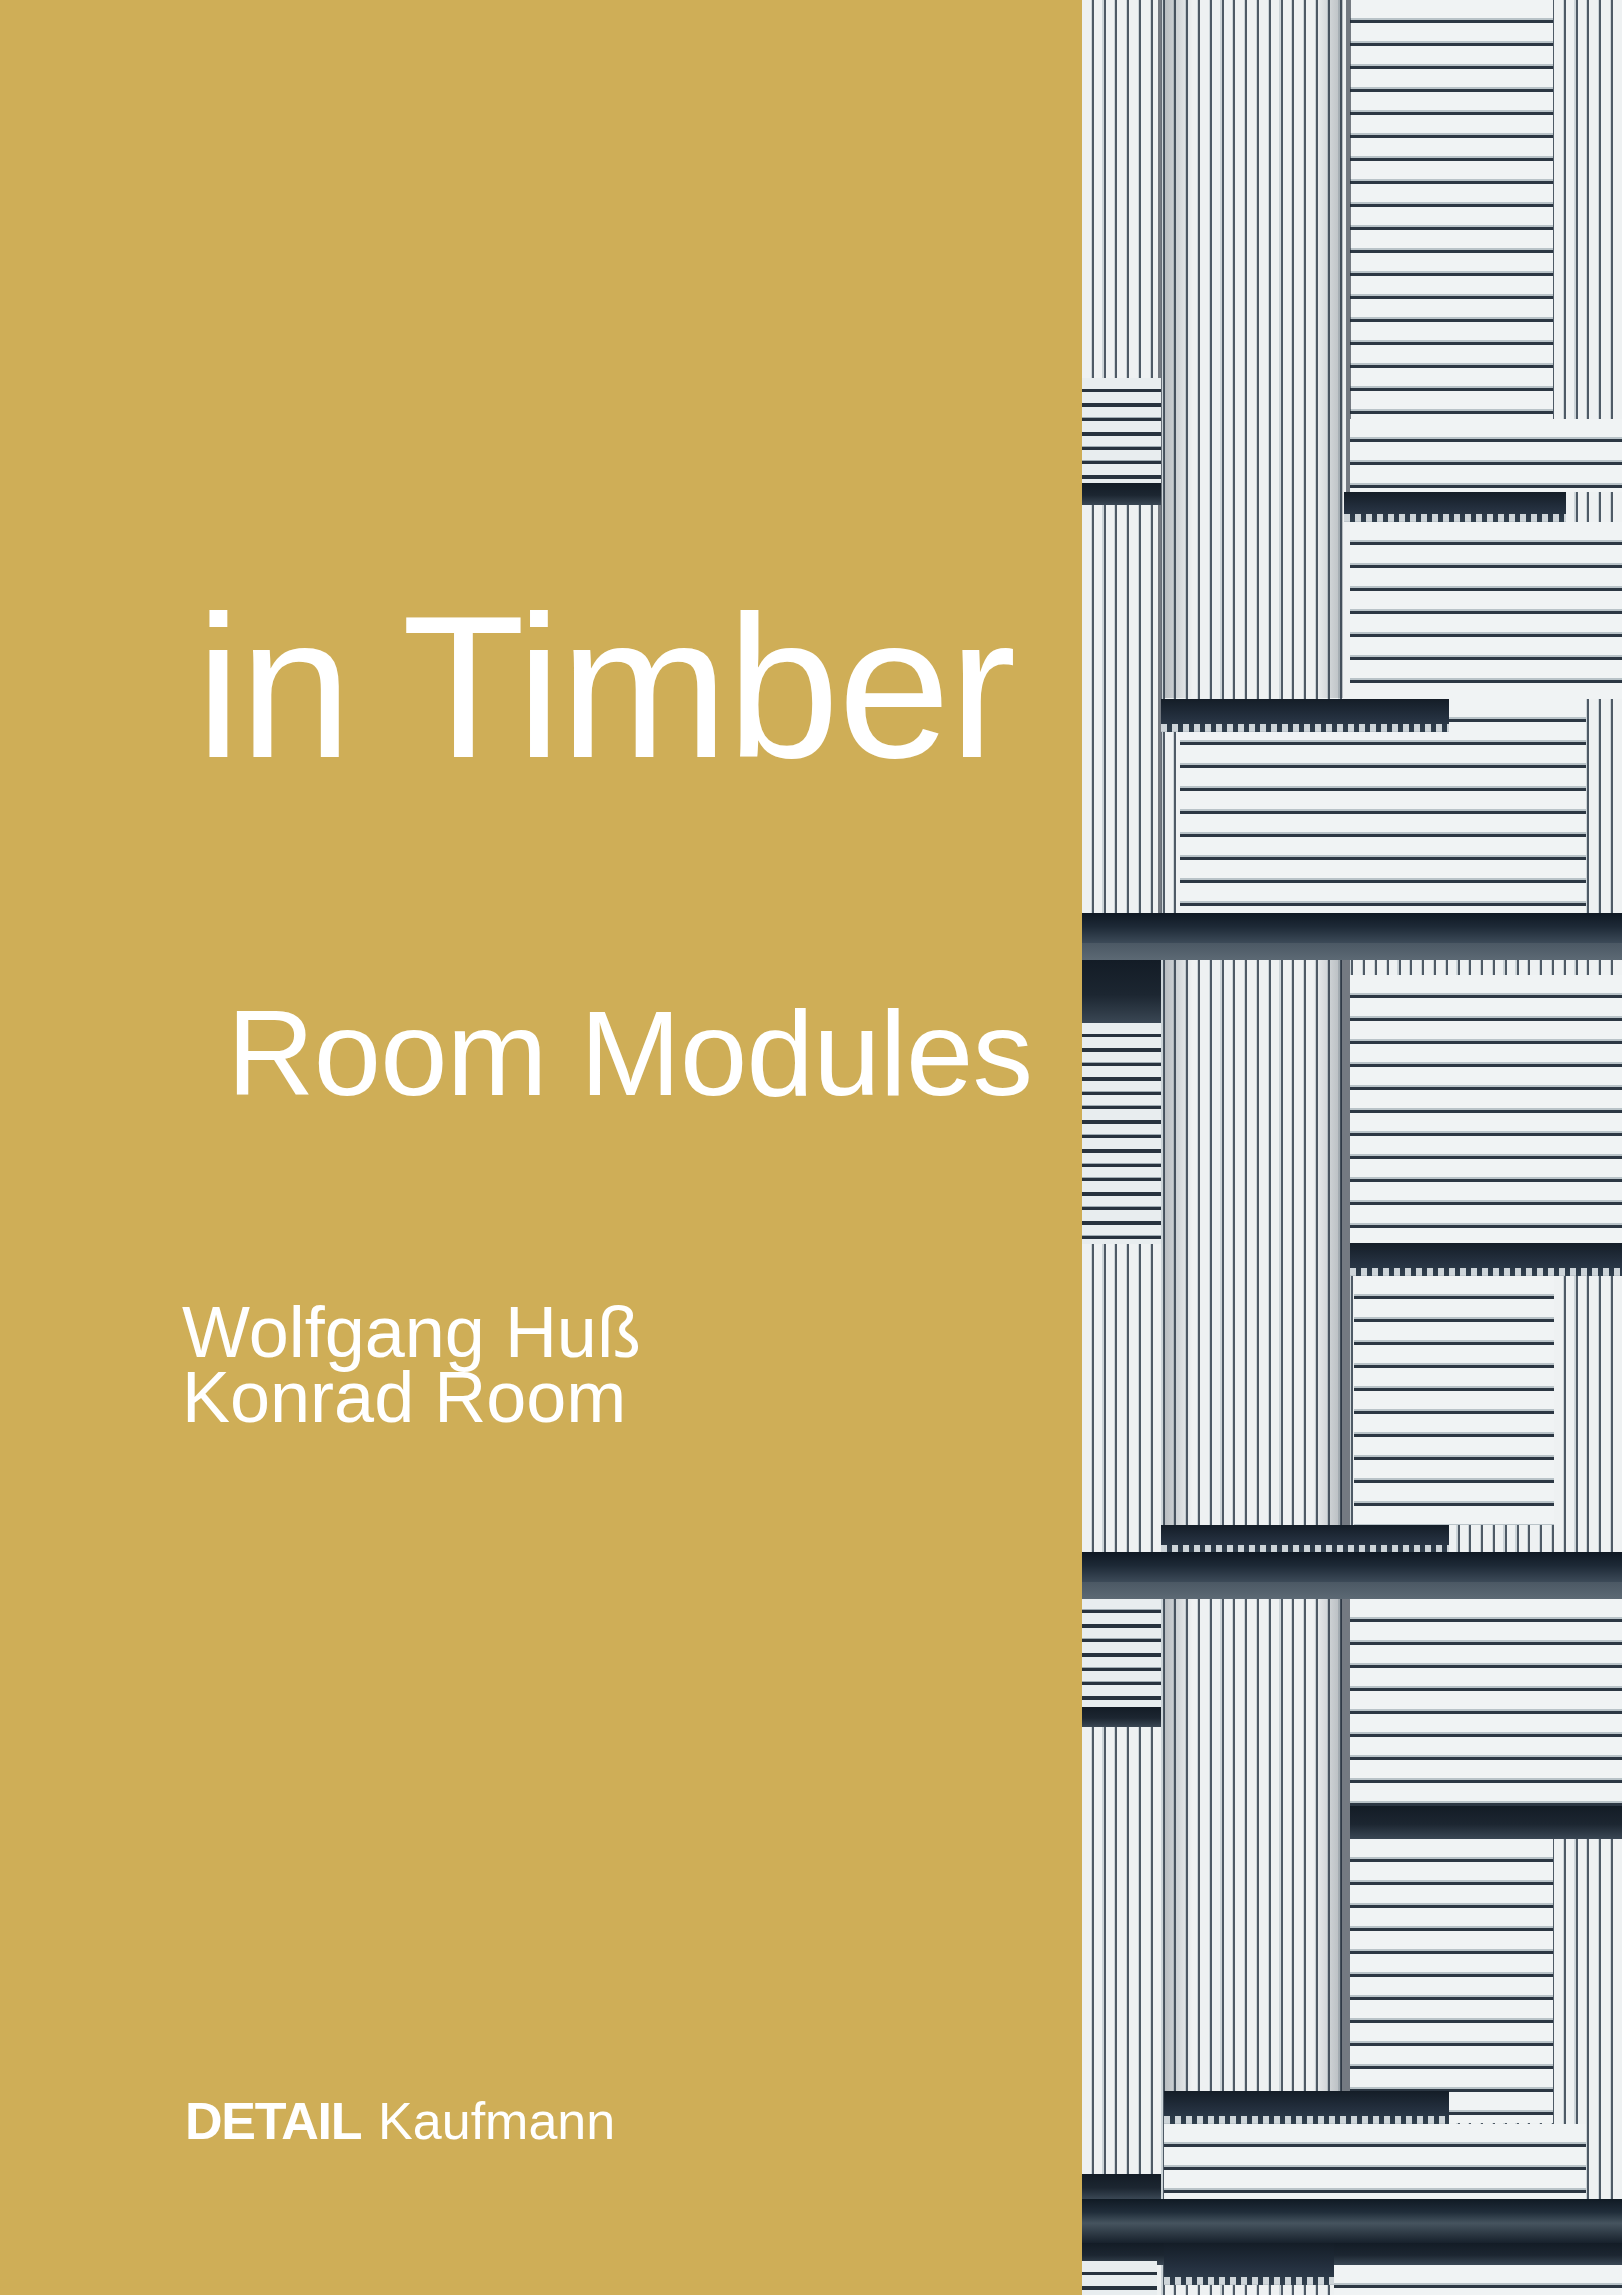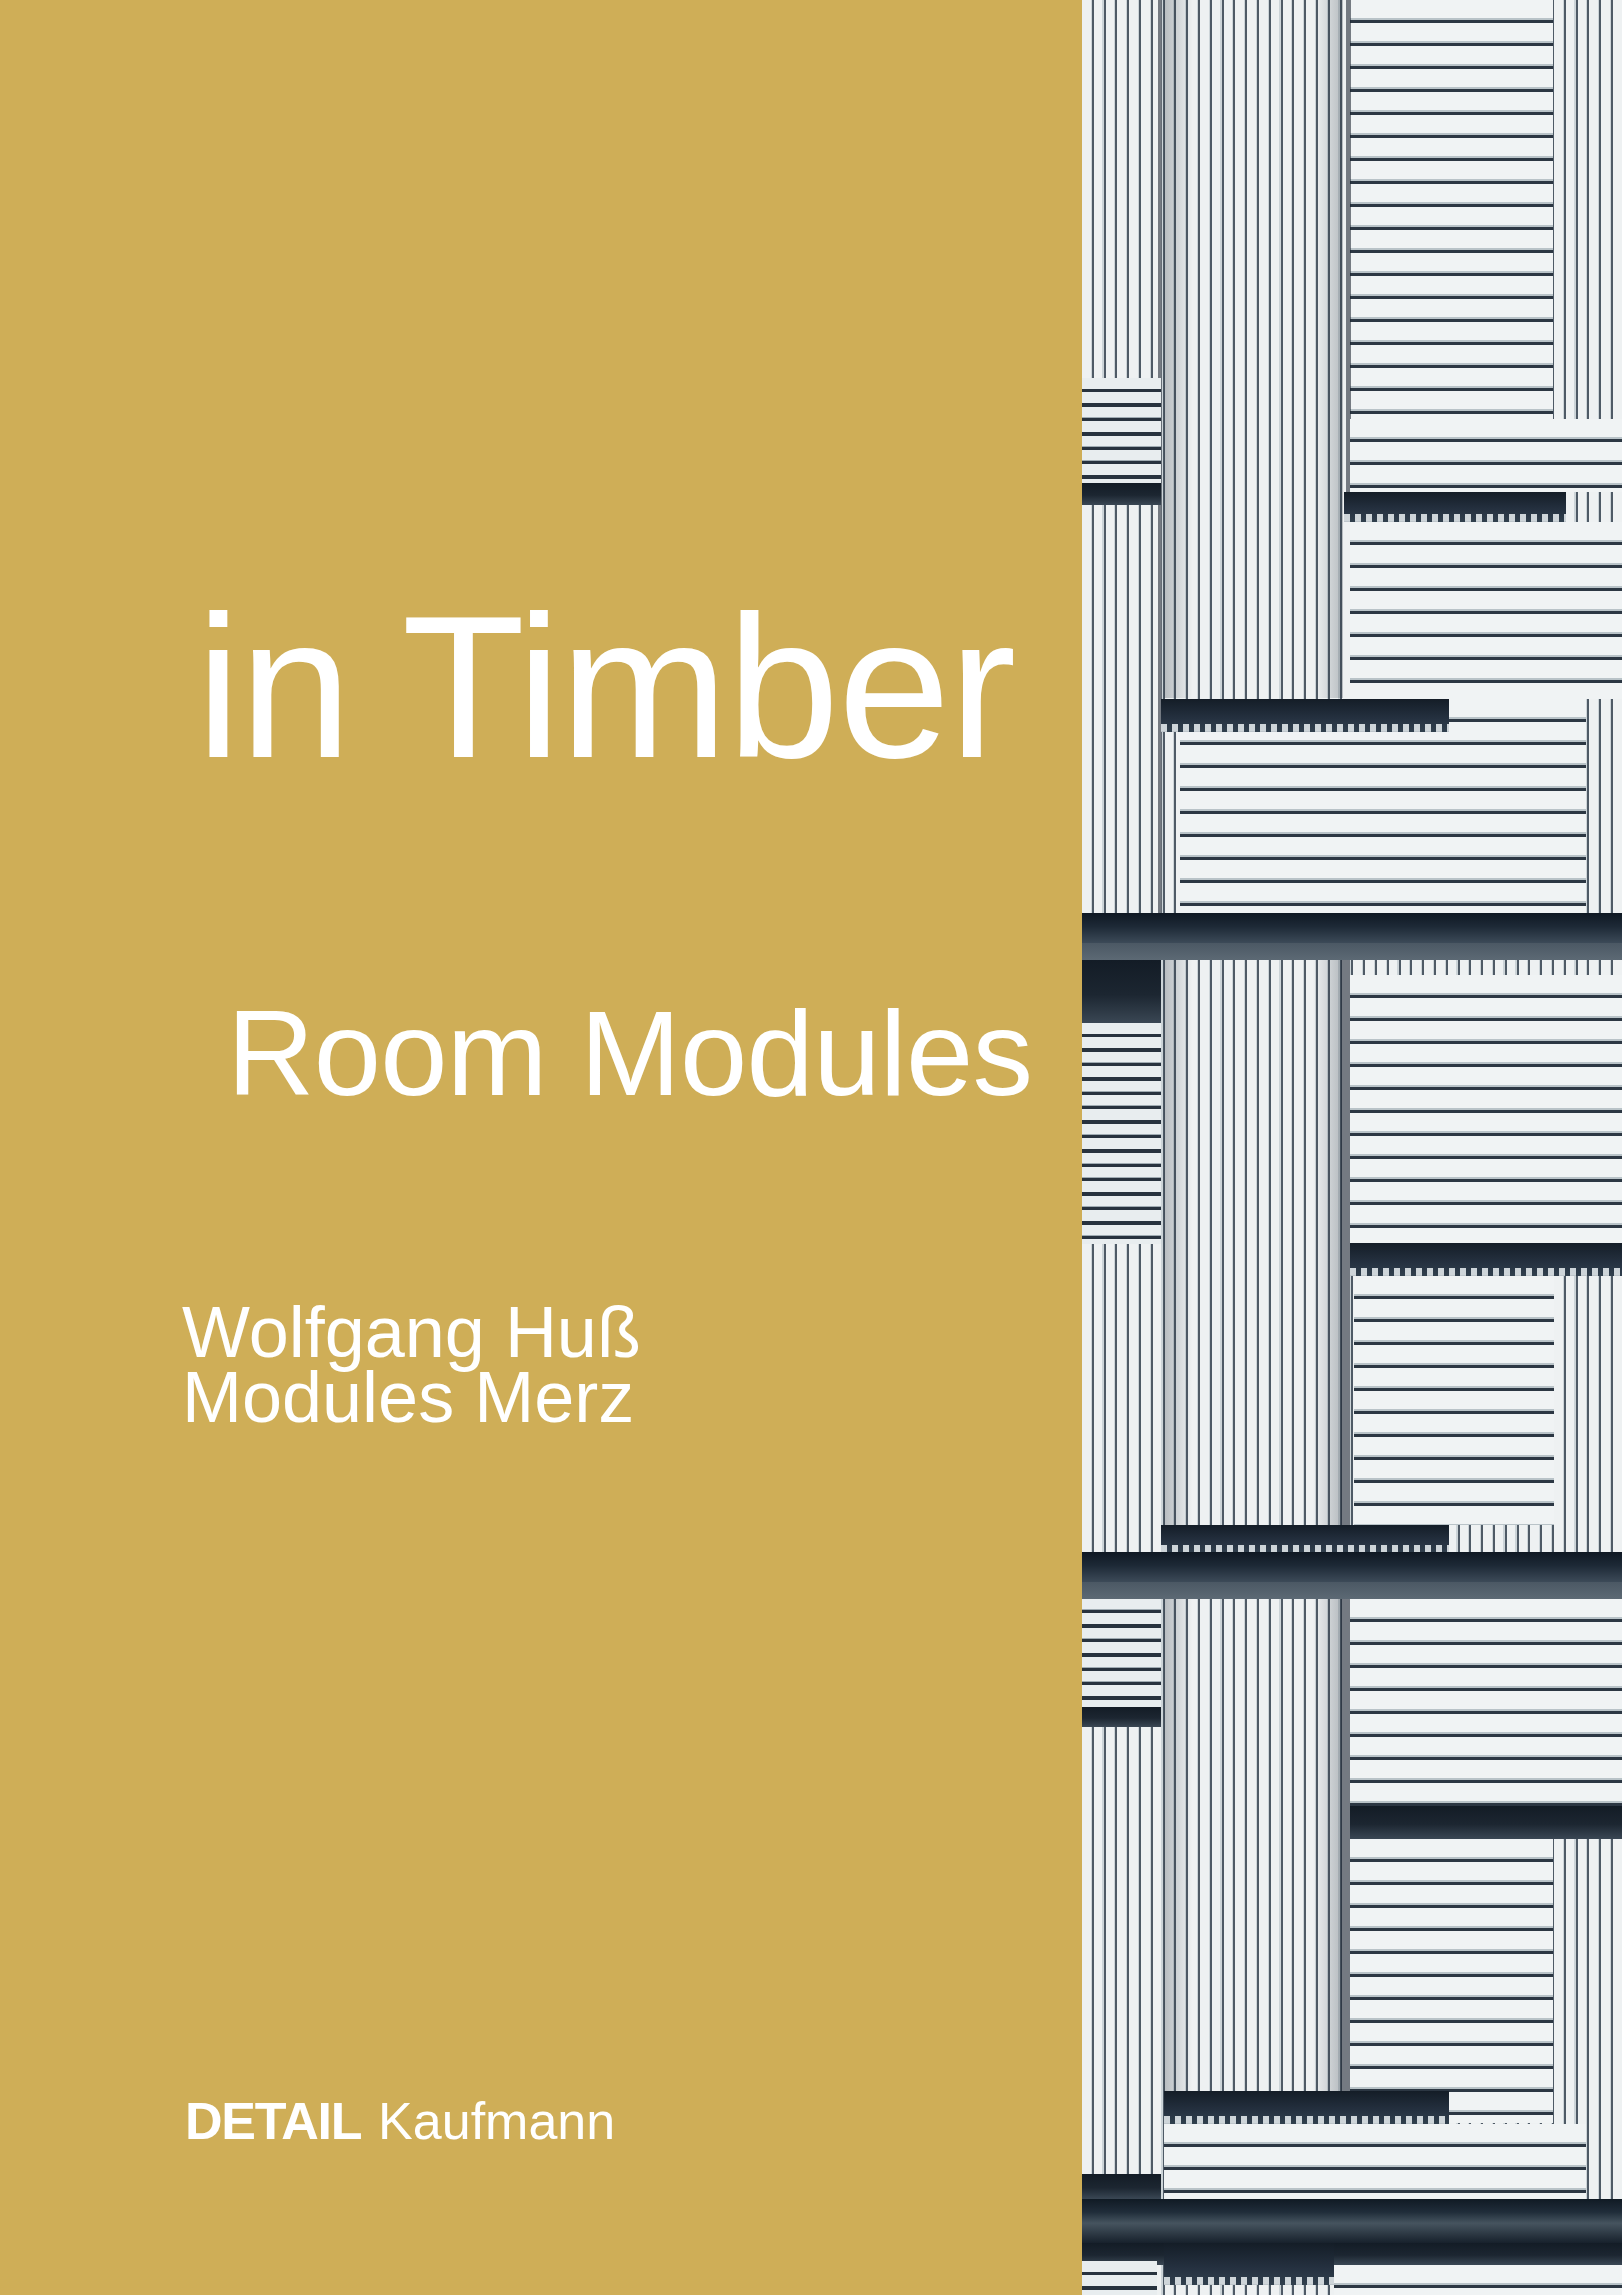--- a/index.html
+++ b/index.html
@@ -61,21 +61,21 @@
 <div class="cover">
 
   <div class="title">
     <div>in Timber</div>
   </div>
 
   <div class="subtitle">Room Modules</div>
 
   <div class="authors">
     <div>Wolfgang Huß</div>
-    <div>Modules Merz</div>
+    <div>Konrad Room</div>
   </div>
 
   <div class="brand">
     <span class="logo">DETAIL</span><span class="series">Kaufmann</span>
   </div>
 
   <div class="photo">
       <div class="panel t-j" style="left: 76px; top: 0px; width: 3.9px; height: 913px;"></div>
       <div class="panel t-vg" style="left: 82px; top: 0px; width: 179px; height: 698px;"></div>
       <div class="panel t-p" style="left: 268px; top: 0px; width: 203px; height: 419px;"></div>

